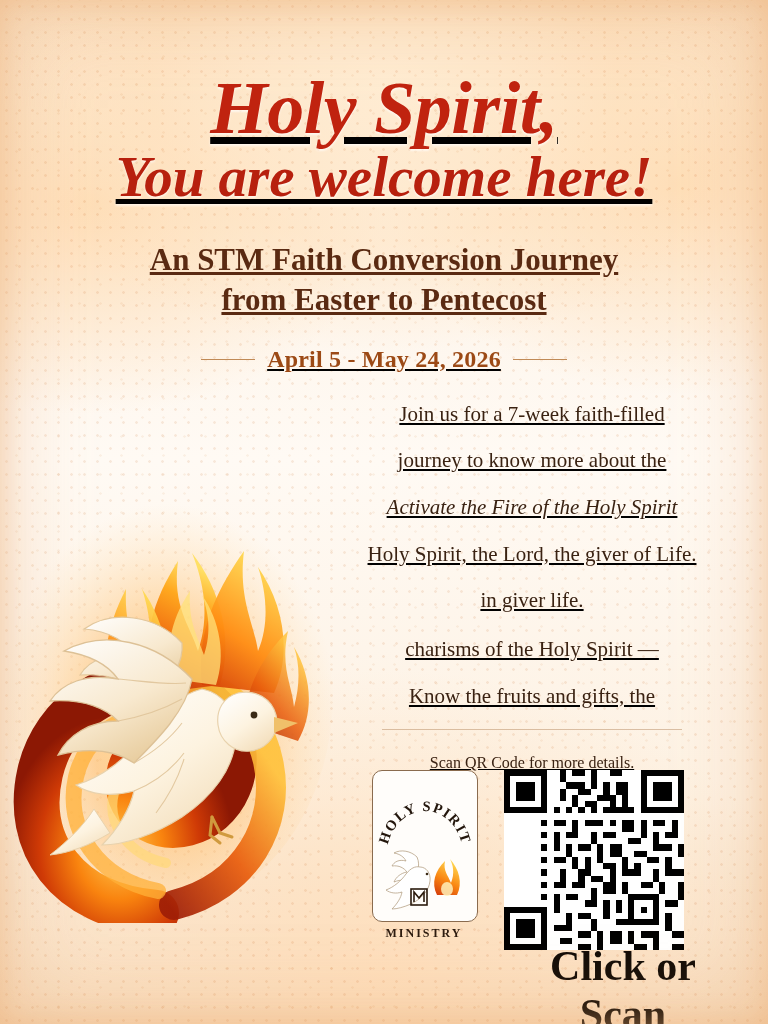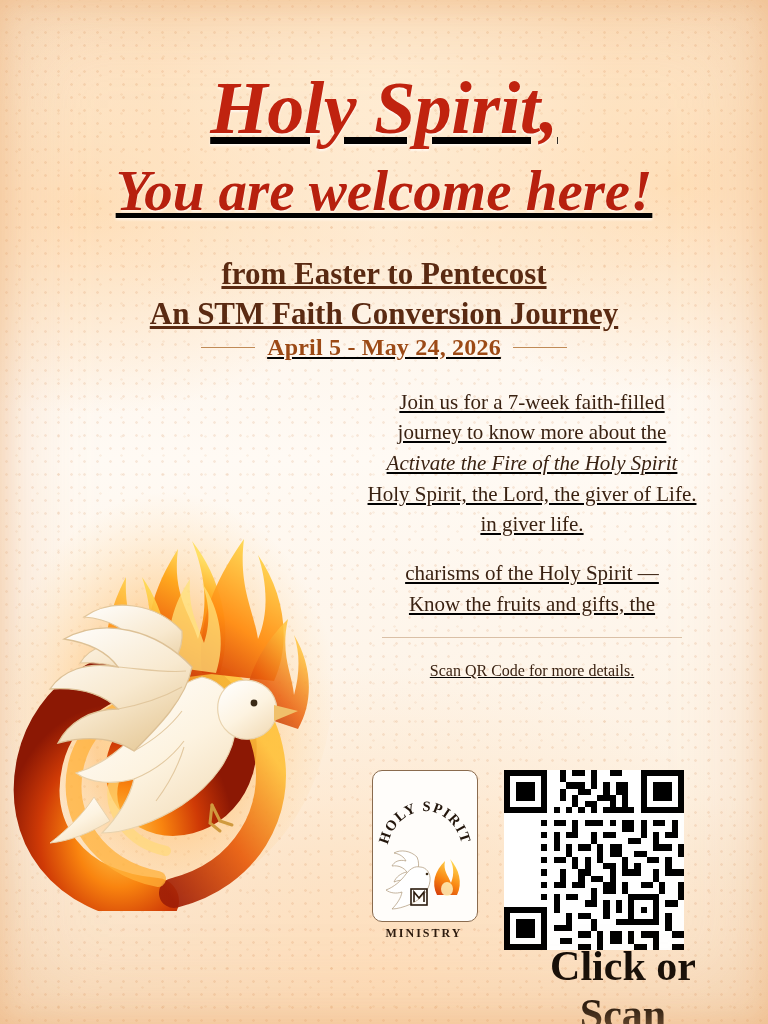--- a/index.html
+++ b/index.html
@@ -69,36 +69,36 @@
     letter-spacing: -0.5px;
     text-shadow: 0 2px 2px rgba(255,255,255,0.65);
   }
   .headline-2 {
     font-family: "Liberation Serif", serif;
     font-style: italic;
     font-weight: bold;
     font-size: 57px;
     line-height: 1.05;
     color: #b7200e;
-    margin-top: 16px;
+    margin-top: 2px;
     text-shadow: 0 2px 2px rgba(255,255,255,0.6);
   }
 
   
   .subtitle {
     text-align: center;
     margin-top: 34px;
     color: #5a2a12;
     font-weight: bold;
     font-size: 31px;
     line-height: 1.28;
     font-family: "Liberation Serif", serif;
   }
   .daterow {
-    margin-top: 0;
+    margin-top: 26px;
     display: flex;
     align-items: center;
     justify-content: center;
     gap: 12px;
   }
   .daterow .rule {
     width: 54px;
     height: 1px;
     background: #c08a56;
   }
@@ -130,21 +130,21 @@
   }
 
   .para {
     font-size: 21px;
     line-height: 1.46;
     color: #3a2212;
   }
   .para.ital {
     font-style: italic;
   }
-  .para + .para { margin-top: 0; }
+  .para + .para { margin-top: 16px; }
   .para-block { margin-bottom: 18px; }
   .verse {
     font-size: 25px;
     font-weight: bold;
     color: #2f1c0e;
     margin-top: 14px;
   }
   .thin-rule {
     width: 300px;
     height: 1px;
@@ -221,22 +221,22 @@
 <body>
 
 <div id="poster">
 
   <div class="layer headline-wrap">
     <div class="headline-1">Holy Spirit,</div>
     <div class="headline-2">You are welcome here!</div>
   </div>
 
   <div class="layer subtitle">
+    <div>An STM Faith Conversion Journey</div>
     <div>from Easter to Pentecost</div>
-    <div>An STM Faith Conversion Journey</div>
   </div>
 
   <div class="layer daterow">
     <span class="rule"></span>
     <span class="dates">April 5 - May 24, 2026</span>
     <span class="rule"></span>
   </div>
 
   <div class="layer columns">
 

